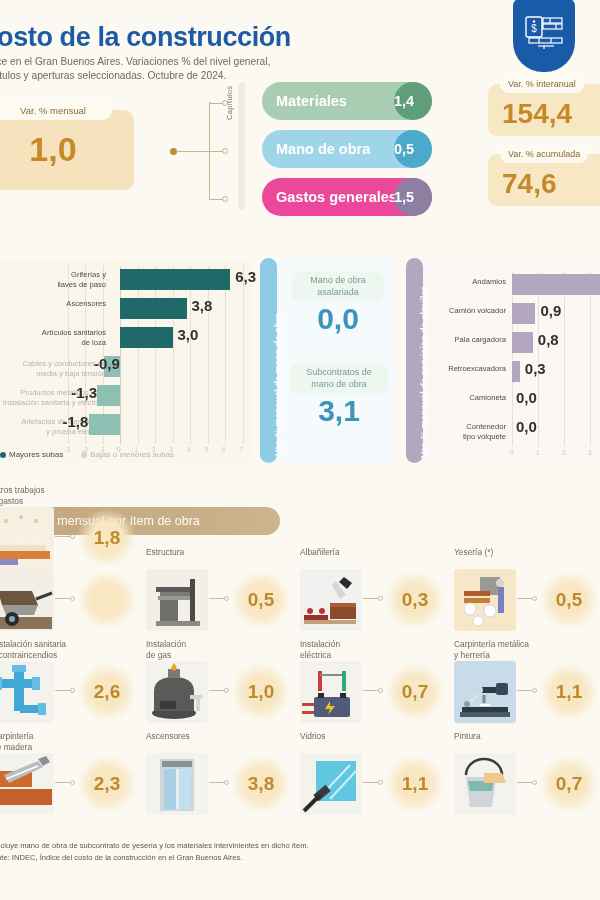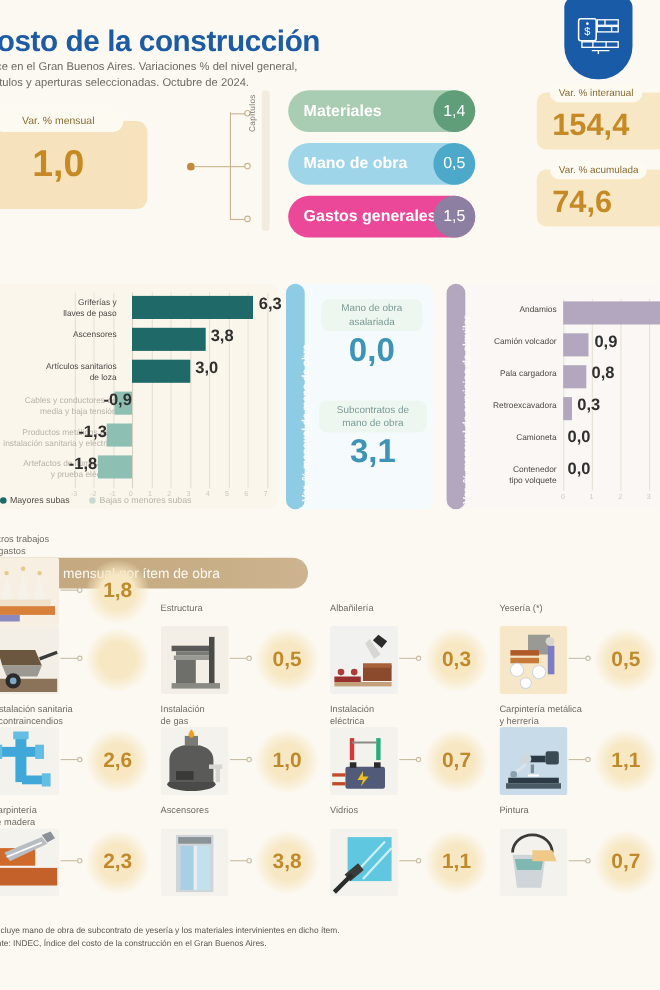--- a/index.html
+++ b/index.html
@@ -62,21 +62,21 @@
   }
   .cap-bar-bg { position: absolute; left: 238px; top: 4px; width: 7px; height: 128px; background: #f2ece0; border-radius: 4px; }
 
   .chapter { position: absolute; left: 262px; height: 38px; border-radius: 19px; }
   .chapter .cname {
     position: absolute; left: 14px; top: 0; height: 38px; line-height: 38px;
     font-size: 14.5px; font-weight: bold; color: #ffffff;
   }
   .chapter .cval {
     position: absolute; right: 0; top: 0; width: 38px; height: 38px; border-radius: 50%;
-    font-size: 14.5px; font-weight: normal; color: #ffffff; text-align: center; line-height: 38px;
+    font-size: 14.5px; font-weight: bold; color: #ffffff; text-align: left; line-height: 38px;
   }
 
   .side-card {
     position: absolute; left: 488px; width: 130px; height: 52px;
     background: #f7e7c4; border-radius: 9px;
   }
   .side-pill {
     position: absolute; left: 12px; top: -8px; height: 17px; padding: 0 8px;
     background: #fdfaf2; border-radius: 9px;
     font-size: 9px; color: #8a6b33; line-height: 17px; white-space: nowrap;

